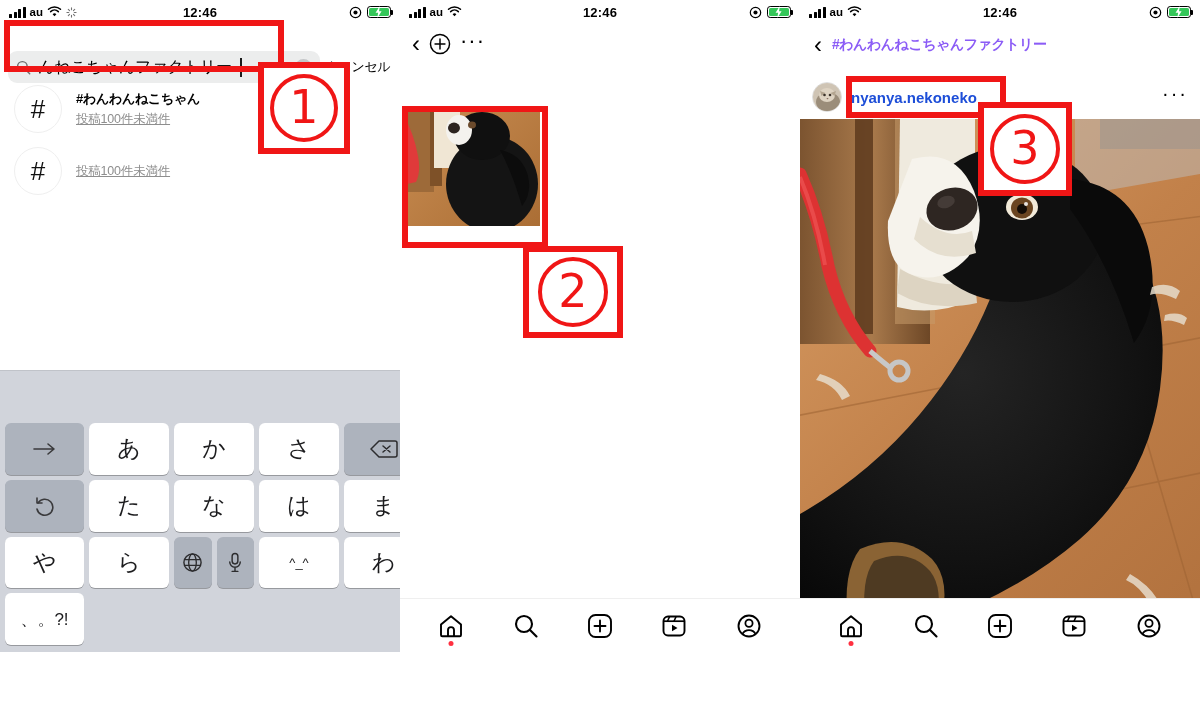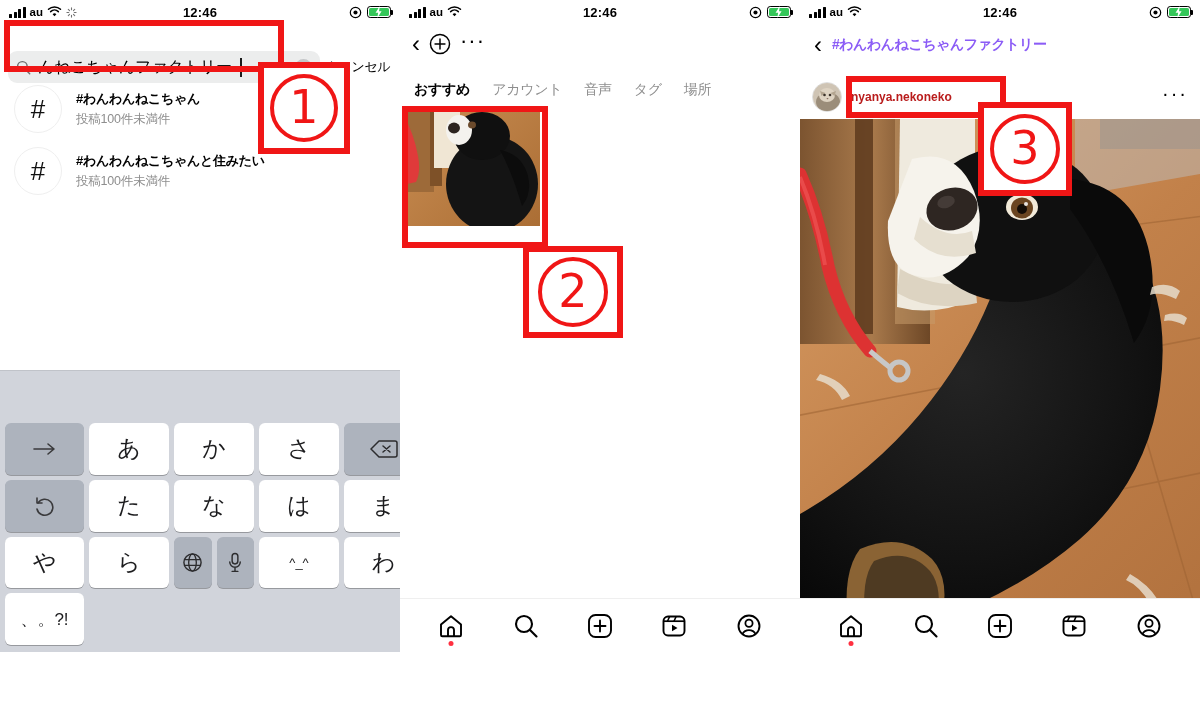--- a/index.html
+++ b/index.html
@@ -61,21 +61,21 @@
 
   .hashrow { position:absolute; left:0; width:400px; height:62px; display:flex; align-items:center; padding:0 14px; gap:14px; }
   .hashrow.r1 { top: 78px; }
   .hashrow.r2 { top: 140px; }
   .hash-circle {
     width:48px;height:48px;border-radius:50%;border:1px solid #efefef;background:#fff;
     display:flex;align-items:center;justify-content:center;font-size:26px;font-weight:500;color:#111;flex:0 0 auto;
   }
   .hash-texts { display:flex; flex-direction:column; gap:3px; }
   .hash-title { font-size:13px; font-weight:bold; color:#000; letter-spacing:-.3px;}
-  .hash-sub { font-size:12.5px; color:#8e8e8e; letter-spacing:-.2px;}
+  .hash-sub { font-size:12.5px; color:#8e8e8e; letter-spacing:-.2px;text-decoration:underline;}
 
   
   #keyboard {
     position:absolute; left:0; bottom:0; width:410px; height:282px;
     background:#d1d4db; border-top:1px solid #c0c3c9;
   }
   .kb-suggest { height:48px; width:100%; }
   .kb-grid {
     position:absolute; left:0; top:48px; width:410px; height:234px;
     display:grid; grid-template-columns: 79px 80px 80px 80px 79px;
@@ -133,21 +133,21 @@
     display:flex; align-items:center; padding:0 14px; gap:10px;
   }
   .rp-title { flex:1; text-align:left; font-size:14px; font-weight:bold; color:#8b5cf6; letter-spacing:-.5px; padding-right:18px;}
   .rp-userrow {
     position:absolute; top:75px; left:0; width:400px; height:44px;
     display:flex; align-items:center; padding:0 12px; gap:9px;
   }
   .avatar {
     width:30px;height:30px;border-radius:50%;flex:0 0 auto;overflow:hidden;border:1px solid #ddd;
   }
-  .rp-username { font-size:12px; font-weight:600; color:#b91c1c; }
+  .rp-username { font-size:15px; font-weight:600; color:#1d4ed8; }
   .rp-dots { margin-left:auto; font-size:20px; letter-spacing:2px; line-height:.4; padding-bottom:8px;}
   .rp-photo { position:absolute; top:119px; left:0; width:400px; height:505px; overflow:hidden; background:#c08040;}
   .rp-actions {
     position:absolute; top:626px; left:0; width:400px; height:32px;
     display:flex; align-items:center; padding:0 24px; gap:20px;
   }
   .rp-actions .spacer { flex:1; }
 
   
   .anno-rect { position:absolute; border:6px solid #f01616; box-sizing:border-box; z-index:20; }
@@ -223,21 +223,20 @@
       <div class="hash-circle">#</div>
       <div class="hash-texts">
         <span class="hash-title">#わんわんねこちゃん</span>
         <span class="hash-sub">投稿100件未満件</span>
       </div>
     </div>
 
     <div class="hashrow r2">
       <div class="hash-circle">#</div>
       <div class="hash-texts">
-        <span class="hash-title">#わんわんねこちゃんと住みたい</span>
         <span class="hash-sub">投稿100件未満件</span>
       </div>
     </div>
 
     <div id="keyboard">
       <div class="kb-suggest"></div>
       <div class="kb-grid">
 
         <div class="key gray">
           <svg width="26" height="14" viewBox="0 0 26 14">
@@ -325,27 +324,20 @@
 
     <div class="ig-top">
       <span class="chev">‹</span>
       <svg class="icon-plus-circle" viewBox="0 0 24 24">
         <circle cx="12" cy="12" r="10.4" fill="none" stroke="#000" stroke-width="1.6"></circle>
         <path d="M12 6.6v10.8M6.6 12h10.8" stroke="#000" stroke-width="1.6" stroke-linecap="round"></path>
       </svg>
       <span class="dots3">···</span>
     </div>
 
-    <div class="ig-tabs">
-      <span class="ig-tab active">おすすめ</span>
-      <span class="ig-tab">アカウント</span>
-      <span class="ig-tab">音声</span>
-      <span class="ig-tab">タグ</span>
-      <span class="ig-tab">場所</span>
-    </div>
 
     <div class="grid-thumb">
       <svg viewBox="0 0 136 136" width="136" height="136">
         <defs>
           <linearGradient id="flr2" x1="0" y1="0" x2="1" y2="1">
             <stop offset="0" stop-color="#c98d52"></stop>
               <stop offset="1" stop-color="#a96c33"></stop>
           </linearGradient>
         </defs>
         <rect width="136" height="136" fill="url(#flr2)"></rect>

